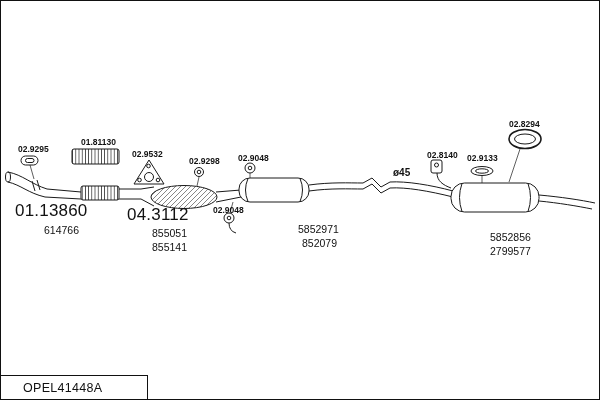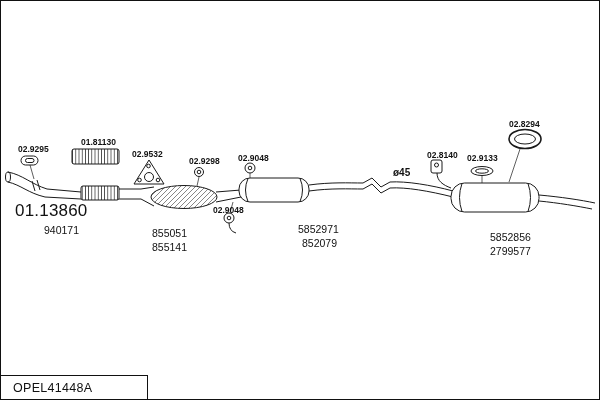--- a/index.html
+++ b/index.html
@@ -9,21 +9,21 @@
     font-family:"Liberation Sans",sans-serif;color:#111;
   }
   .canvas svg{position:absolute;left:0;top:0;}
   .lbl{position:absolute;font-size:8.5px;font-weight:700;white-space:nowrap;}
   .ann{position:absolute;font-size:10px;font-weight:700;white-space:nowrap;}
   .pn{position:absolute;font-size:17px;font-weight:400;letter-spacing:.2px;white-space:nowrap;}
   .oe{position:absolute;font-size:10.5px;white-space:nowrap;}
   .codebox{
     position:absolute;left:0;bottom:0;width:147px;height:24px;background:#fff;
     border-top:1.5px solid #111;border-right:1.5px solid #111;box-sizing:border-box;
-    display:flex;align-items:center;padding-left:12px;font-size:12.5px;letter-spacing:.3px;
+    display:flex;align-items:center;padding-left:22px;font-size:12.5px;letter-spacing:.3px;
   }
 </style>
 </head>
 <body>
 
 <div class="canvas">
 
   <svg width="600" height="400" viewBox="0 0 600 400">
     <defs>
       <pattern id="vh" width="3.2" height="12" patternUnits="userSpaceOnUse">
@@ -144,22 +144,23 @@
   <div class="lbl" style="left:188px;top:155px">02.9298</div>
   <div class="lbl" style="left:237px;top:152px">02.9048</div>
   <div class="lbl" style="left:212px;top:204px">02.9048</div>
   <div class="lbl" style="left:426px;top:149px">02.8140</div>
   <div class="lbl" style="left:466px;top:152px">02.9133</div>
   <div class="lbl" style="left:508px;top:118px">02.8294</div>
 
   <div class="ann" style="left:392px;top:166px">ø45</div>
 
   <div class="pn" style="left:14px;top:200px">01.13860</div>
-  <div class="oe" style="left:43px;top:223px">940171</div>
+  <div class="oe" style="left:43px;top:223px">614766</div>
 
+  <div class="pn" style="left:126px;top:204px">04.3112</div>
   <div class="oe" style="left:151px;top:226px">855051</div>
   <div class="oe" style="left:151px;top:240px">855141</div>
 
   <div class="oe" style="left:297px;top:222px">5852971</div>
   <div class="oe" style="left:301px;top:236px">852079</div>
 
   <div class="oe" style="left:489px;top:230px">5852856</div>
   <div class="oe" style="left:489px;top:244px">2799577</div>
 
   <div class="codebox">

